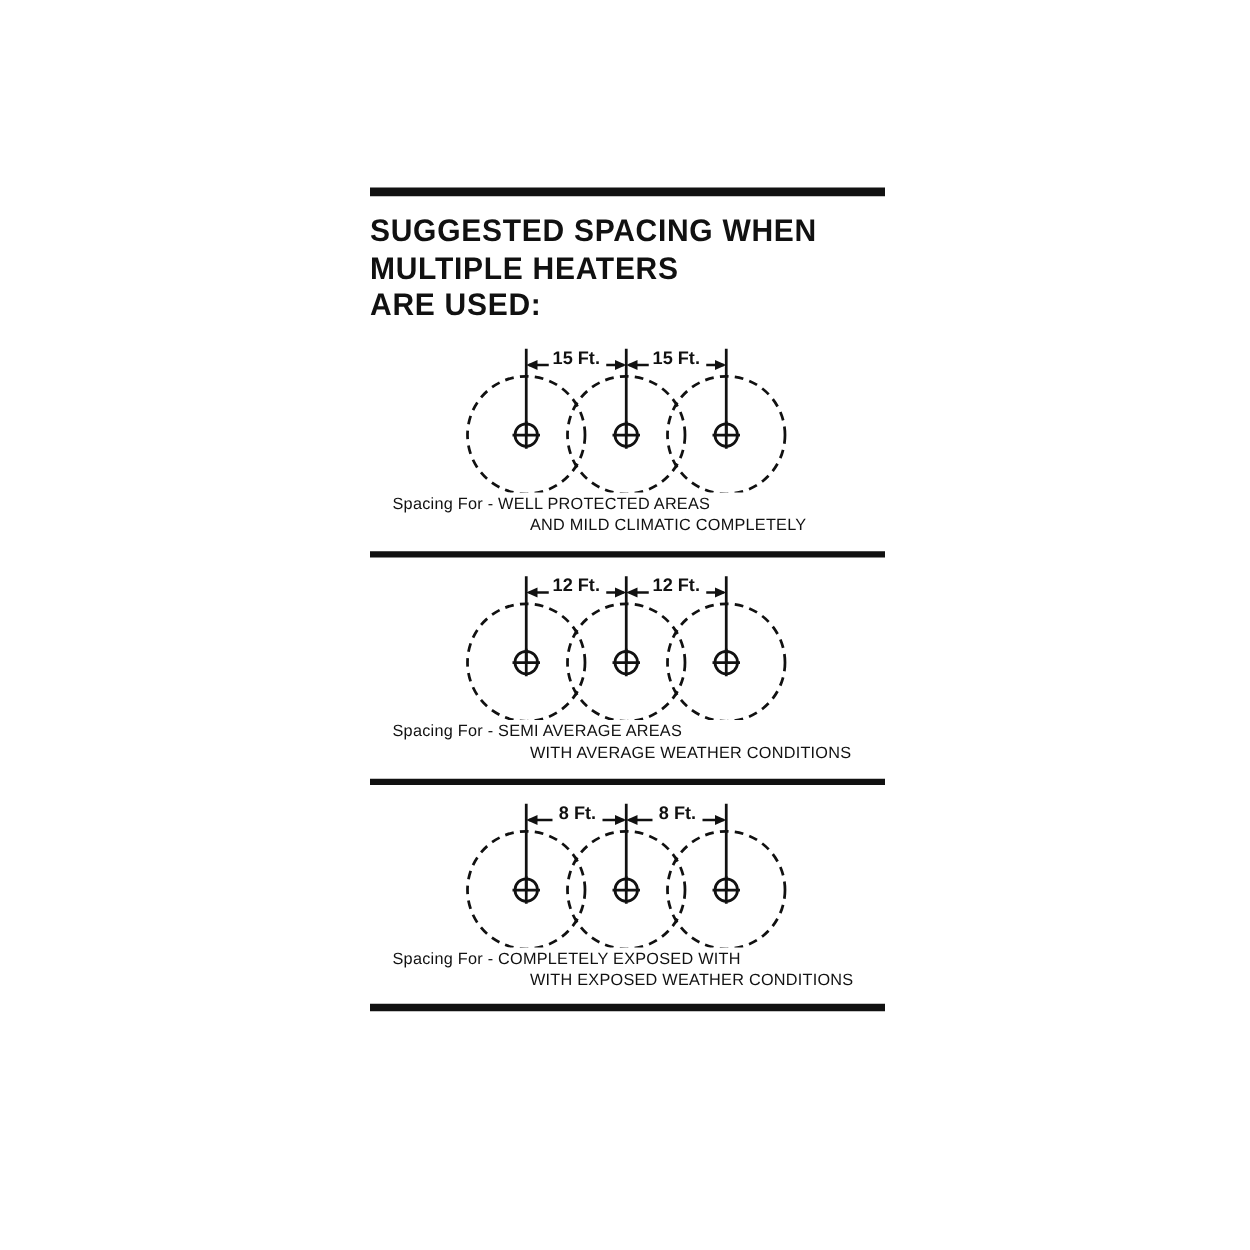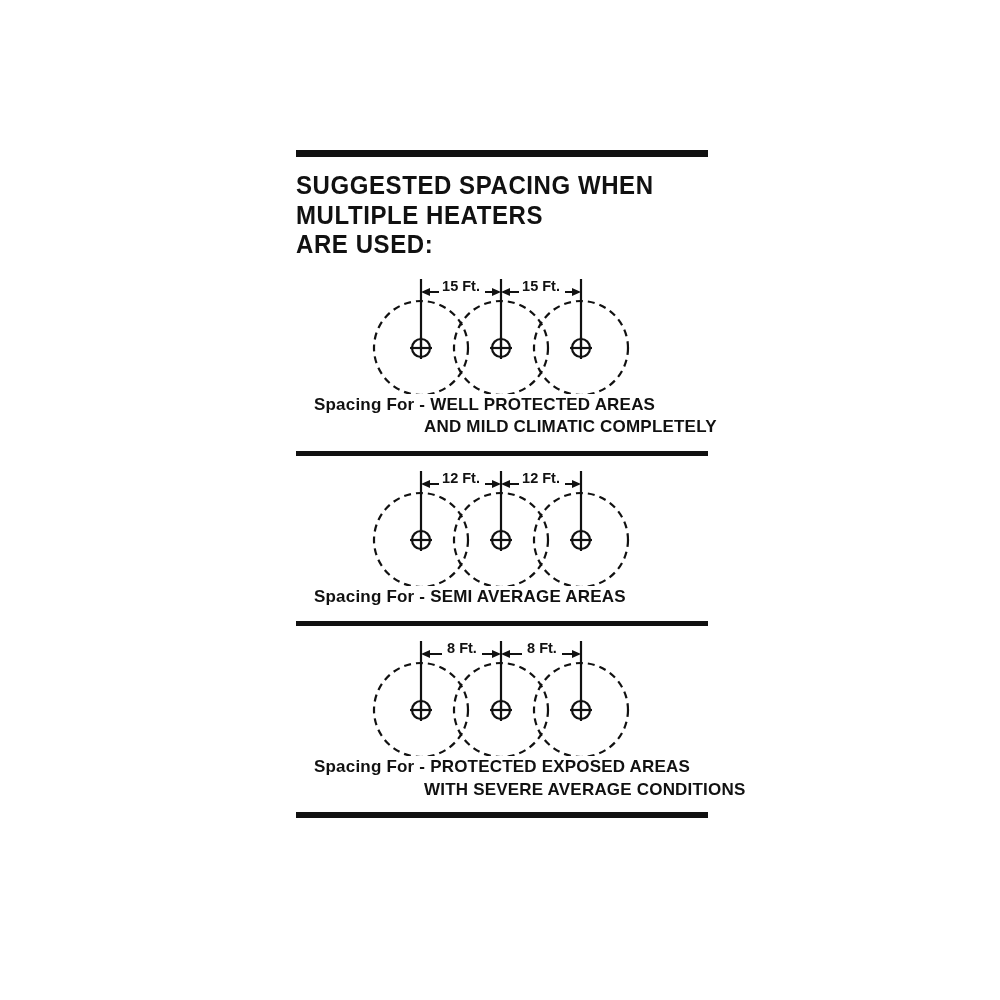--- a/index.html
+++ b/index.html
@@ -55,22 +55,22 @@
     position: relative;
   }
 
   .svg-wrap {
     display: block;
   }
 
   .caption {
     color: #111111;
     font-family: "Liberation Sans", sans-serif;
-    font-weight: bold;
-    font-size: 17px;
+    font-weight: normal;
+    font-size: 13px;
     letter-spacing: 0.2px;
     line-height: 1.35;
     white-space: nowrap;
   }
   .caption .line1 { display: block; padding-left: 18px; }
   .caption .line2 { display: block; padding-left: 128px; }
 
   .spacer-a { height: 12px; }
   .spacer-b { height: 10px; }
 </style>
@@ -175,20 +175,21 @@
           <polygon points="285,28 276,24 276,32" fill="#111"></polygon>
         </g>
         <rect x="143" y="13" width="46" height="18" fill="#fff"></rect>
         <rect x="223" y="13" width="46" height="18" fill="#fff"></rect>
         <text x="165" y="27" text-anchor="middle" font-family="Liberation Sans, sans-serif" font-size="14.5" font-weight="bold" fill="#111">12 Ft.</text>
         <text x="245" y="27" text-anchor="middle" font-family="Liberation Sans, sans-serif" font-size="14.5" font-weight="bold" fill="#111">12 Ft.</text>
       </svg>
 
       <div class="caption">
         <span class="line1">Spacing For - SEMI AVERAGE AREAS</span>
+        <span class="line2">WITH AVERAGE WEATHER CONDITIONS</span>
       </div>
     </div>
 
     <div class="spacer-a"></div>
     <div class="rule mid"></div>
 
     <div class="panel">
       <svg class="svg-wrap" width="412" height="130" viewBox="0 0 412 130">
         <circle cx="125" cy="84" r="47" fill="none" stroke="#111" stroke-width="2.2" stroke-dasharray="7 5"></circle>
         <circle cx="205" cy="84" r="47" fill="none" stroke="#111" stroke-width="2.2" stroke-dasharray="7 5"></circle>
@@ -221,22 +222,22 @@
           <polygon points="205,28 214,24 214,32" fill="#111"></polygon>
           <polygon points="285,28 276,24 276,32" fill="#111"></polygon>
         </g>
         <rect x="146" y="13" width="40" height="18" fill="#fff"></rect>
         <rect x="226" y="13" width="40" height="18" fill="#fff"></rect>
         <text x="166" y="27" text-anchor="middle" font-family="Liberation Sans, sans-serif" font-size="14.5" font-weight="bold" fill="#111">8 Ft.</text>
         <text x="246" y="27" text-anchor="middle" font-family="Liberation Sans, sans-serif" font-size="14.5" font-weight="bold" fill="#111">8 Ft.</text>
       </svg>
 
       <div class="caption">
-        <span class="line1">Spacing For - PROTECTED EXPOSED AREAS</span>
-        <span class="line2">WITH SEVERE AVERAGE CONDITIONS</span>
+        <span class="line1">Spacing For - COMPLETELY EXPOSED WITH</span>
+        <span class="line2">WITH EXPOSED WEATHER CONDITIONS</span>
       </div>
     </div>
 
     <div class="spacer-b"></div>
     <div class="rule bottom"></div>
 
   </div>
 </div>
 
 </body></html>

